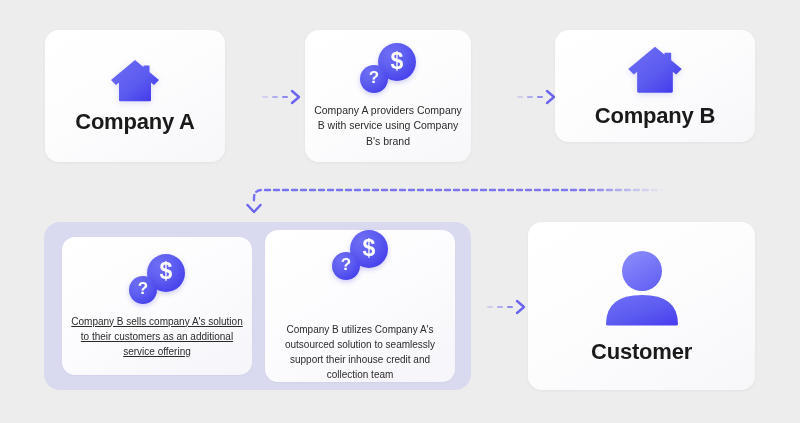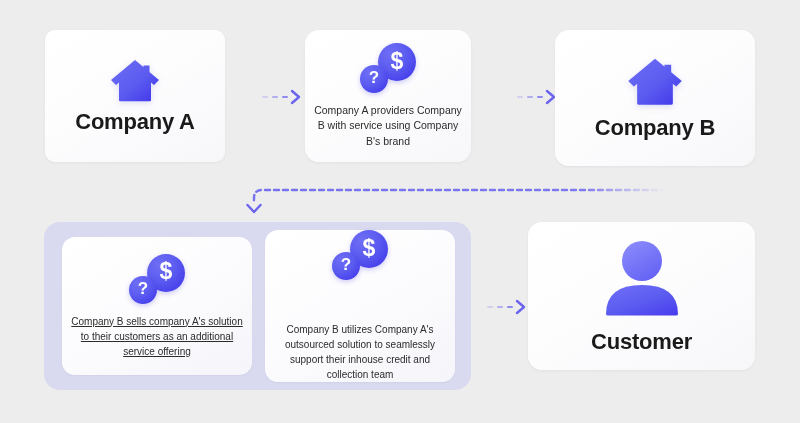--- a/index.html
+++ b/index.html
@@ -145,21 +145,21 @@
     pointer-events: none;
   }
 
   .shadow-soft { filter: drop-shadow(0 2px 3px rgba(80,70,200,0.18)); }
 </style>
 </head>
 <body>
 
 <div class="stage">
 
-  <div class="card" style="left:45px; top:30px; width:180px; height:132px;border-radius:10px;">
+  <div class="card" style="left:45px; top:30px; width:180px; height:132px;">
     <div class="icon-wrap house-icon" style="margin-bottom:8px;">
       <svg width="52" height="44" viewBox="0 0 52 44" class="shadow-soft">
         <defs>
           <linearGradient id="gHouseA" x1="0" y1="0" x2="1" y2="1">
             <stop offset="0%" stop-color="#6f6ef5"></stop>
             <stop offset="55%" stop-color="#5b5bf0"></stop>
             <stop offset="100%" stop-color="#3f34ea"></stop>
           </linearGradient>
         </defs>
         <path d="M26 2 L50 22 L45 27 L42 24.5 L42 42 Q42 43.2 40.8 43.2 L11.2 43.2 Q10 43.2 10 42 L10 24.5 L7 27 L2 22 Z
@@ -200,21 +200,21 @@
         <i></i>
         <i></i>
     </div>
     <div class="head">
       <svg width="11" height="16" viewBox="0 0 11 16">
         <path d="M2 2 L9 8 L2 14" fill="none" stroke="#6a64ef" stroke-width="2.4" stroke-linecap="round" stroke-linejoin="round"></path>
       </svg>
     </div>
   </div>
 
-  <div class="card" style="left:555px; top:30px; width:200px; height:136px;">
+  <div class="card" style="left:555px; top:30px; width:200px; height:112px;">
     <div class="icon-wrap house-icon" style="margin-bottom:10px;">
       <svg width="58" height="50" viewBox="0 0 52 44" class="shadow-soft">
         <defs>
           <linearGradient id="gHouseB" x1="0" y1="0" x2="1" y2="1">
             <stop offset="0%" stop-color="#6f6ef5"></stop>
             <stop offset="55%" stop-color="#5b5bf0"></stop>
             <stop offset="100%" stop-color="#3f34ea"></stop>
           </linearGradient>
         </defs>
         <path d="M26 2 L50 22 L45 27 L42 24.5 L42 42 Q42 43.2 40.8 43.2 L11.2 43.2 Q10 43.2 10 42 L10 24.5 L7 27 L2 22 Z
@@ -269,21 +269,21 @@
         <i></i>
         <i></i>
     </div>
     <div class="head">
       <svg width="11" height="16" viewBox="0 0 11 16">
         <path d="M2 2 L9 8 L2 14" fill="none" stroke="#6a64ef" stroke-width="2.4" stroke-linecap="round" stroke-linejoin="round"></path>
       </svg>
     </div>
   </div>
 
-  <div class="card" style="left:528px; top:222px; width:227px; height:148px;">
+  <div class="card" style="left:528px; top:222px; width:227px; height:168px;">
     <div class="icon-wrap person-icon" style="margin-bottom:14px;">
       <svg width="86" height="78" viewBox="0 0 86 78">
         <defs>
           <linearGradient id="gHead" x1="0.2" y1="0" x2="0.8" y2="1">
             <stop offset="0%" stop-color="#8b8bfb"></stop>
             <stop offset="100%" stop-color="#6260f4"></stop>
           </linearGradient>
           <linearGradient id="gBody" x1="0.1" y1="0" x2="0.9" y2="1">
             <stop offset="0%" stop-color="#6f6ef7"></stop>
             <stop offset="55%" stop-color="#5b5bf0"></stop>

